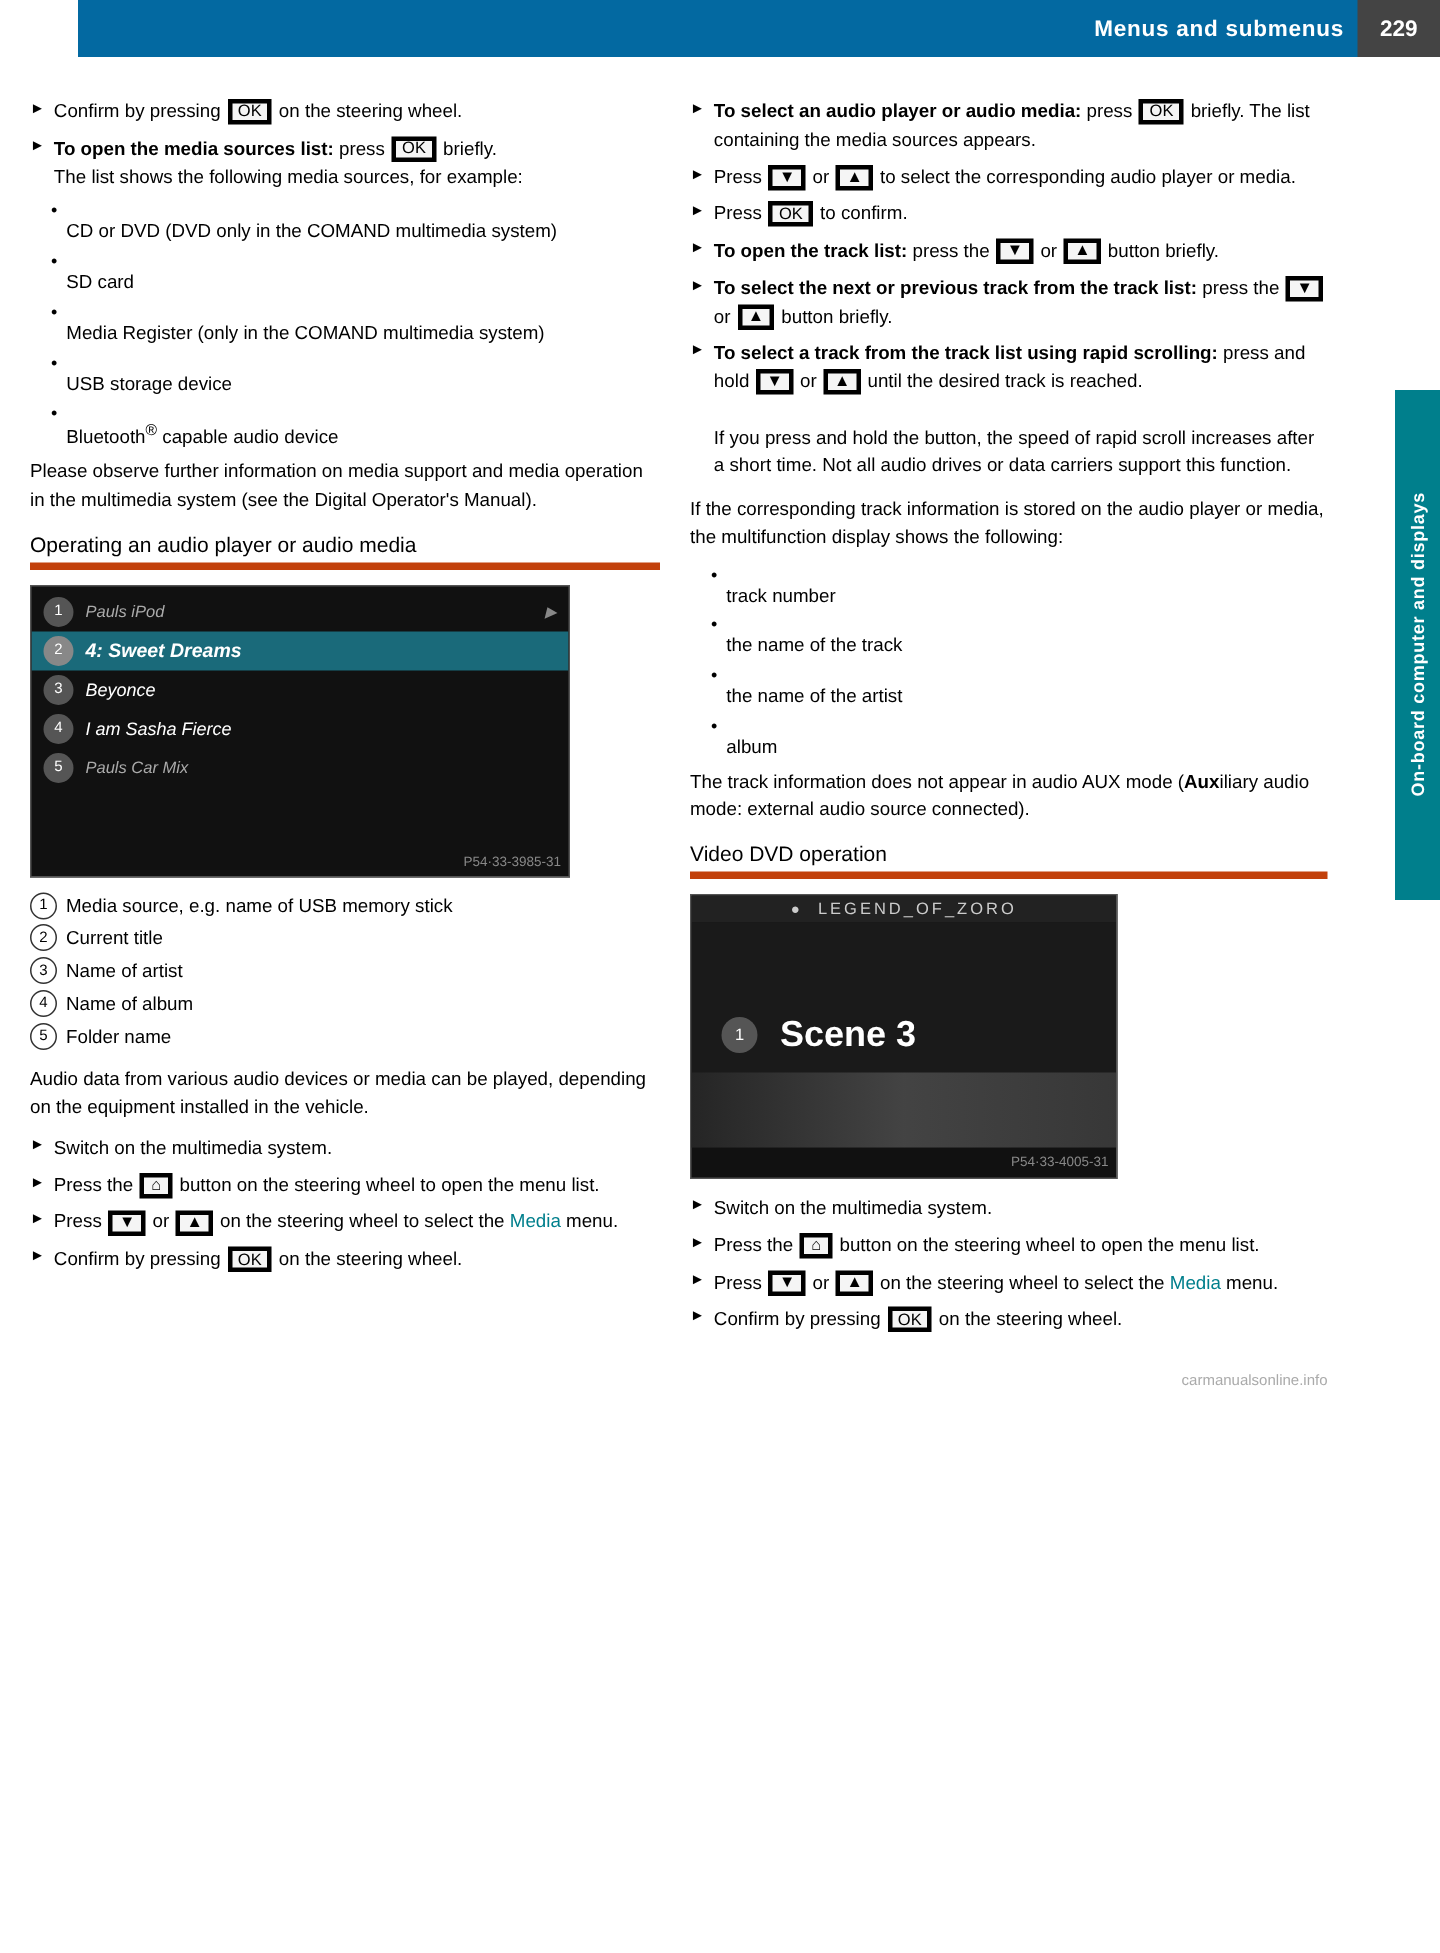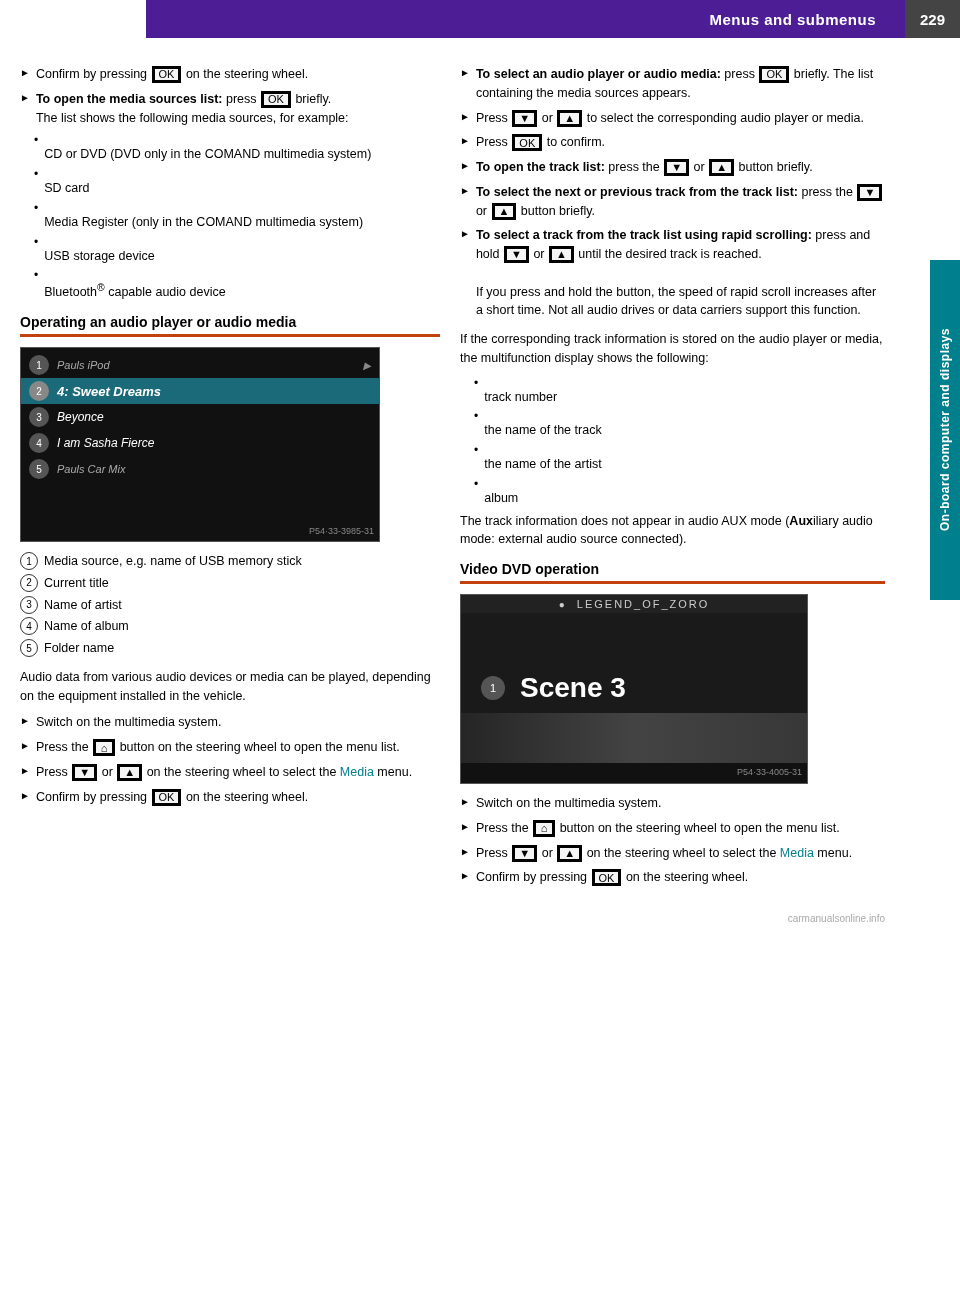--- a/index.html
+++ b/index.html
@@ -9,27 +9,27 @@
       background: #fff;
       width: 960px;
       min-height: 1302px;
       position: relative;
     }
 
     
     .header-bar {
       position: absolute;
       top: 0; right: 0;
-      width: 814px;
+      width: 908px;
       height: 38px;
-      background: #4c1d95;
+      background: #0369a1;
       display: flex;
       align-items: center;
       justify-content: flex-end;
-      padding-right: 84px;
+      padding-right: 64px;
     }
     .header-title {
       color: #fff;
       font-size: 15px;
       font-weight: bold;
       letter-spacing: 0.5px;
     }
     .page-number-box {
       position: absolute;
       top: 0; right: 0;
@@ -135,25 +135,25 @@
     .para {
       font-size: 12.5px;
       line-height: 1.5;
       color: #000;
       margin-bottom: 8px;
     }
 
     
     .section-heading {
       font-size: 14px;
-      font-weight: bold;
+      font-weight: normal;
       color: #000;
       margin: 12px 0 6px 0;
       padding-bottom: 4px;
-      border-bottom: 3px solid #c2410c;
+      border-bottom: 5px solid #c2410c;
     }
 
     
     .key-box {
       display: inline-flex;
       align-items: center;
       justify-content: center;
       border: 3px solid #000000;
       padding: 0 4px;
       font-size: 11px;
@@ -231,21 +231,21 @@
     .legend-text {
       font-size: 12.5px;
       line-height: 1.5;
       color: #000;
     }
 
     
     .video-screenshot {
       background: #111;
       border: 1px solid #555;
-      width: 348px;
+      width: 285px;
       height: 190px;
       margin: 10px 0;
       position: relative;
       overflow: hidden;
     }
     .video-top-bar {
       background: #222;
       color: #ccc;
       font-size: 11px;
       padding: 3px 10px;
@@ -260,21 +260,21 @@
       display: flex;
       align-items: center;
       justify-content: center;
       font-size: 11px;
       color: #fff;
       flex-shrink: 0;
       margin-right: 15px;
     }
     .video-title {
       color: #fff;
-      font-size: 28px;
+      font-size: 24px;
       font-weight: bold;
     }
 
     .media-code {
       font-family: Liberation Sans, sans-serif;
       color: #007f8c;
       font-size: 12.5px;
     }
   </style>
 </head>
@@ -324,20 +324,23 @@
       <div class="sub-bullet-item">
         <span class="sub-bullet-dot">•</span>
         <span class="sub-bullet-text">USB storage device</span>
       </div>
       <div class="sub-bullet-item">
         <span class="sub-bullet-dot">•</span>
         <span class="sub-bullet-text">Bluetooth<sup>®</sup> capable audio device</span>
       </div>
     </div>
 
+    <p class="para">
+      Please observe further information on media support and media operation in the multimedia system (see the Digital Operator's Manual).
+    </p>
 
     <div class="section-heading">Operating an audio player or audio media</div>
 
     <div class="media-screenshot">
       <div class="media-list">
 
         <div class="media-list-item">
           <div class="num">1</div>
           <span style="color:#aaa;font-size:11px;">Pauls iPod</span>
           <span style="margin-left:auto;font-size:10px;color:#888;">▶</span>

